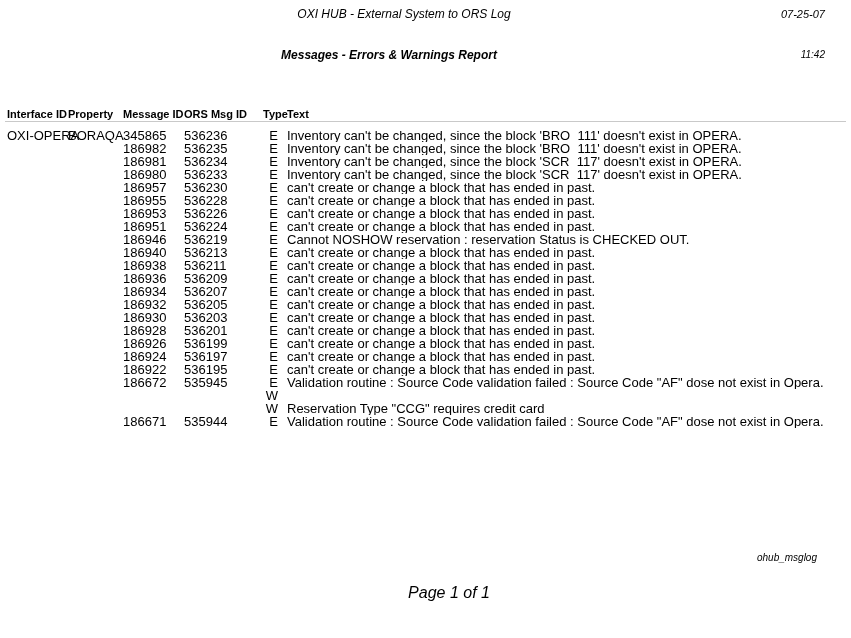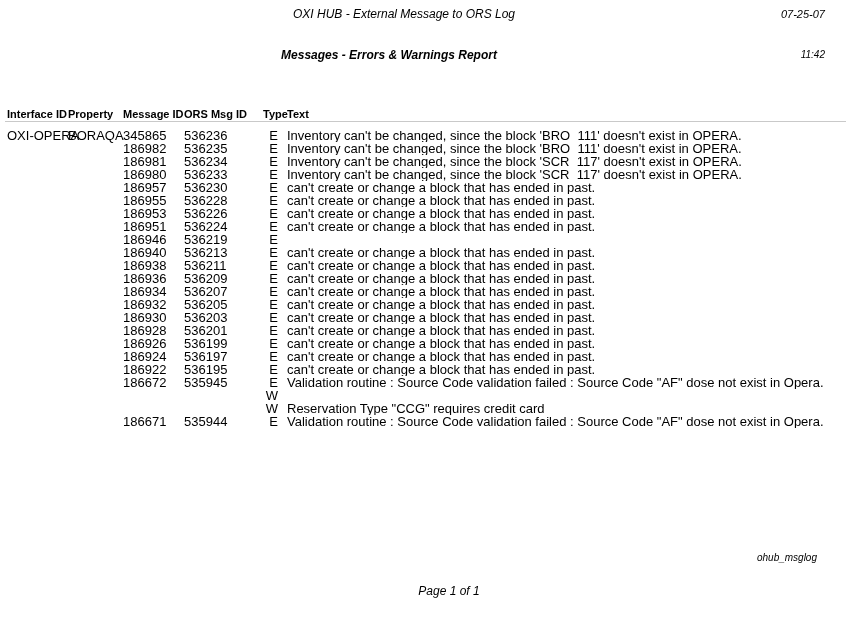--- a/index.html
+++ b/index.html
@@ -82,39 +82,39 @@
   .c-property  { left: 68px;  width: 52px; }
   .c-msgid     { left: 123px; width: 52px; }
   .c-orsid     { left: 184px; width: 52px; }
   .c-type      { left: 255px; width: 23px; text-align: right; }
   .c-text      { left: 287px; width: 560px; overflow: hidden; }
   
   .footer-page {
     position: absolute;
     top: 584px; left: 49px; width: 800px;
     text-align: center;
-    font-size: 12px;
+    font-size: 16px;
     font-style: italic;
     white-space: nowrap;
   }
   .footer-id {
     position: absolute;
     top: 552px; left: 717px; width: 100px;
     text-align: right;
     font-size: 10px;
     font-style: italic;
     white-space: nowrap;
   }
 </style>
 </head>
 <body>
 
 <div class="page">
 
-  <div class="rpt-title">OXI HUB - External Message to ORS Log</div>
+  <div class="rpt-title">OXI HUB - External System to ORS Log</div>
   <div class="rpt-date">07-25-07</div>
   <div class="rpt-subtitle">Messages - Errors &amp; Warnings Report</div>
   <div class="rpt-time">11:42</div>
 
   <div class="thead">
     <span class="h-interface">Interface ID</span>
     <span class="h-property">Property</span>
     <span class="h-msgid">Message ID</span>
     <span class="h-orsid">ORS Msg ID</span>
     <span class="h-type">Type</span>
@@ -194,20 +194,21 @@
     <span class="c-type">E</span>
     <span class="c-text">can't create or change a block that has ended in past.</span>
   </div>
 
   <div class="trow">
     <span class="c-interface"></span>
     <span class="c-property"></span>
     <span class="c-msgid">186946</span>
     <span class="c-orsid">536219</span>
     <span class="c-type">E</span>
+    <span class="c-text">Cannot NOSHOW reservation : reservation Status is CHECKED OUT.</span>
   </div>
 
   <div class="trow">
     <span class="c-interface"></span>
     <span class="c-property"></span>
     <span class="c-msgid">186940</span>
     <span class="c-orsid">536213</span>
     <span class="c-type">E</span>
     <span class="c-text">can't create or change a block that has ended in past.</span>
   </div>

